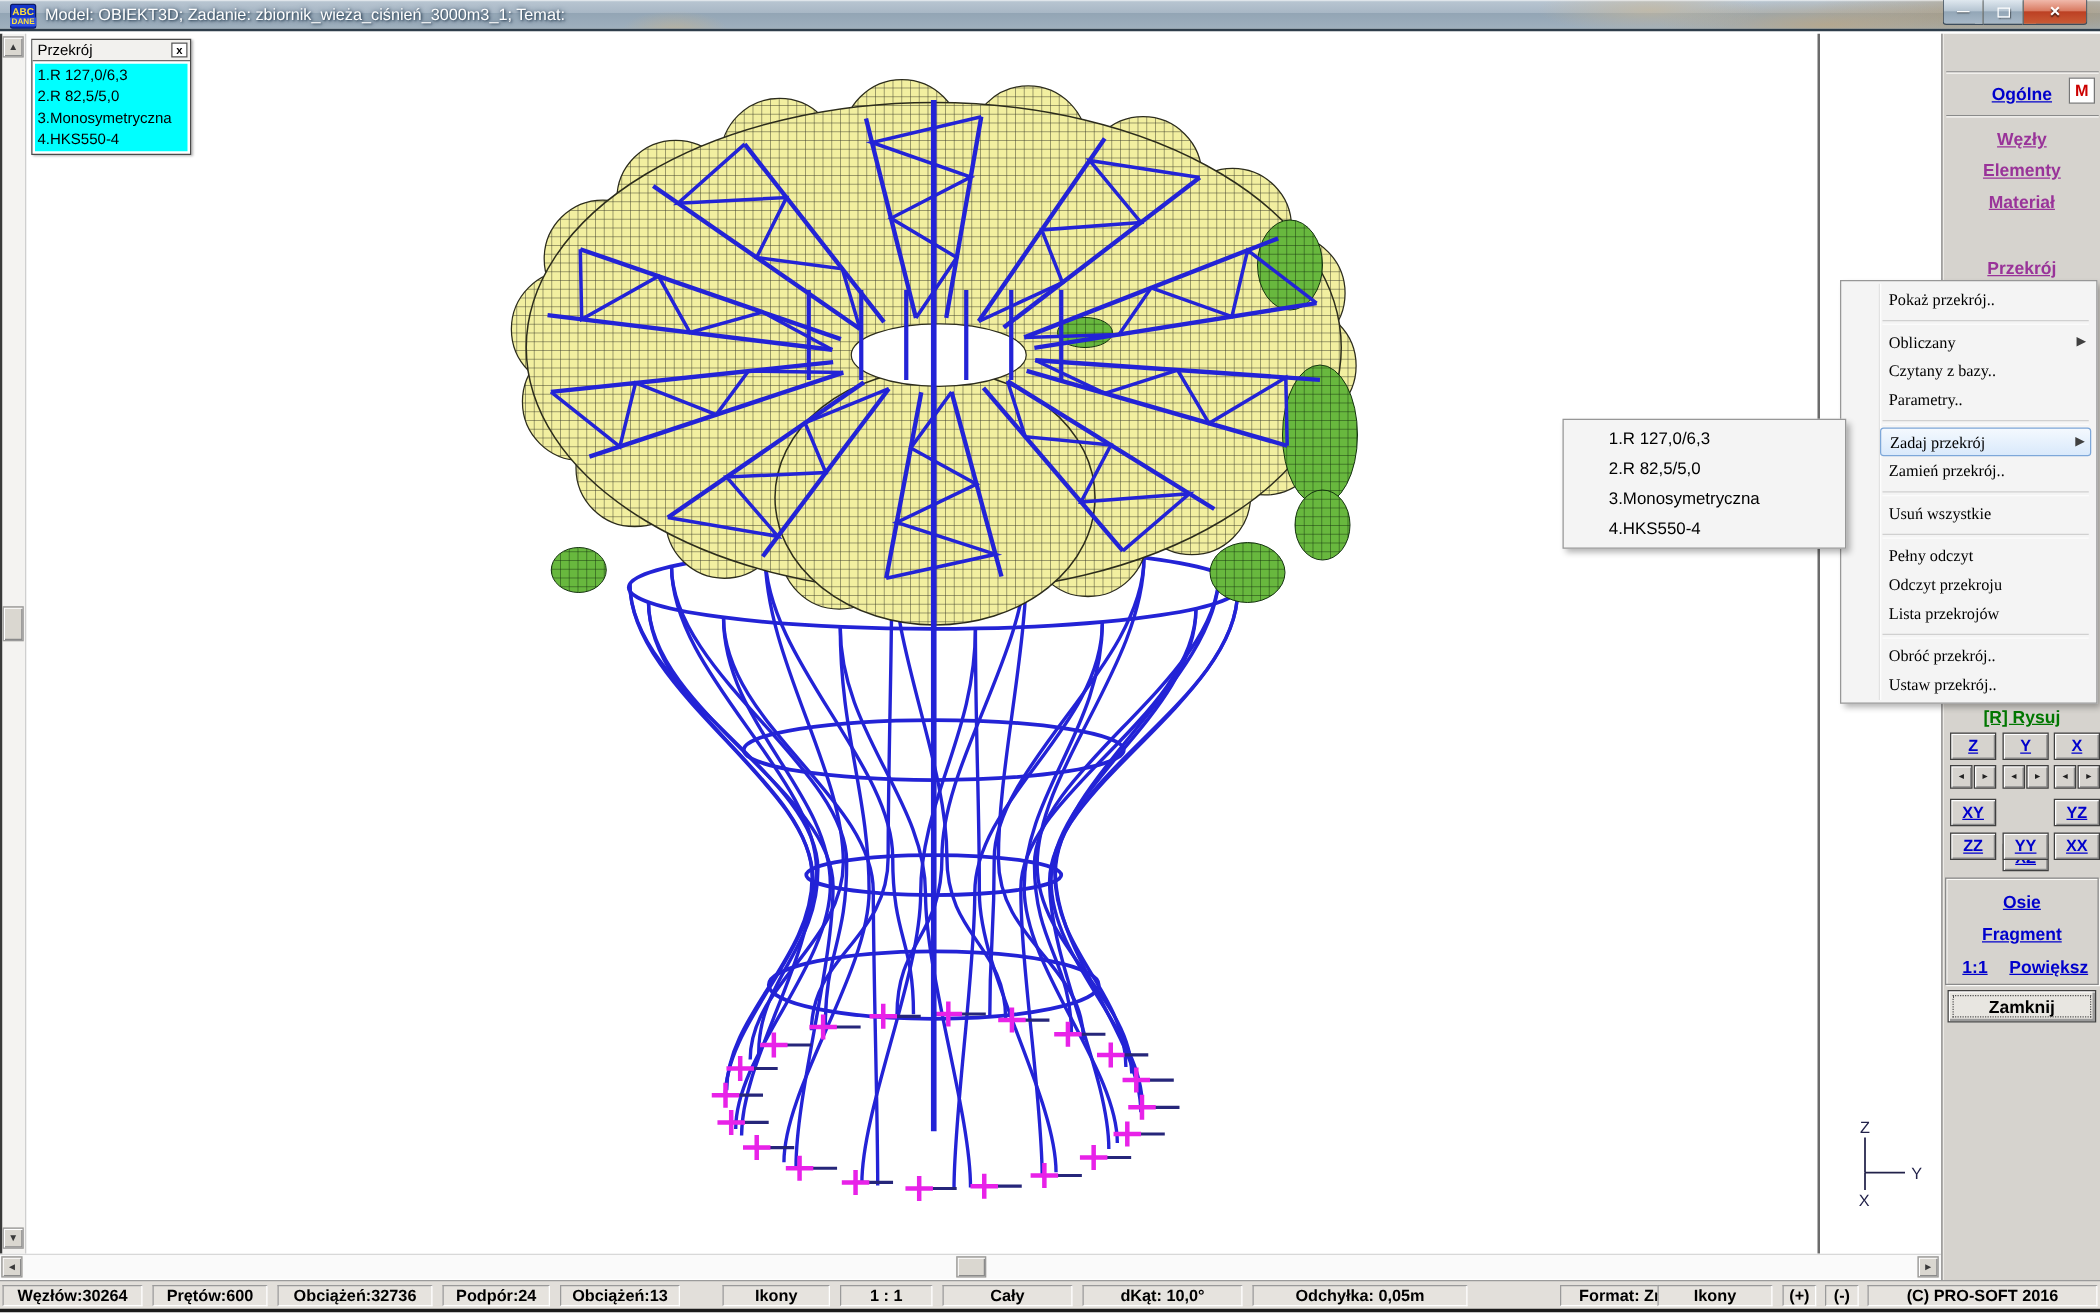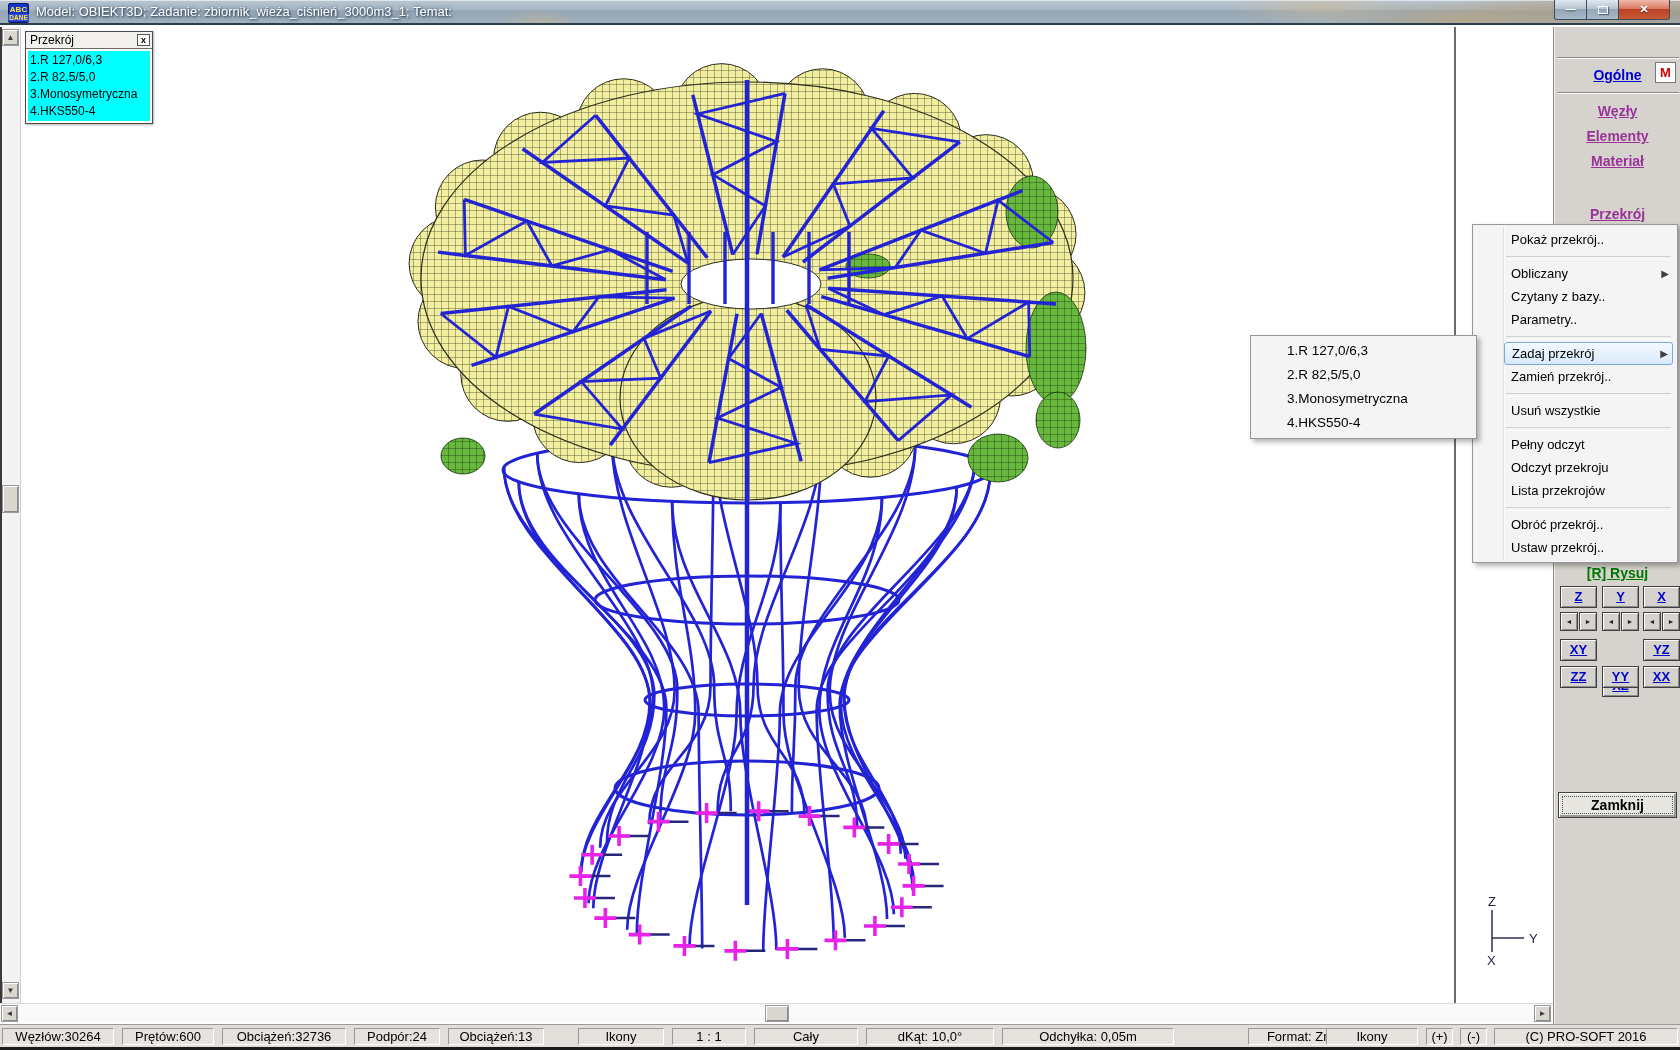--- a/index.html
+++ b/index.html
@@ -37,21 +37,21 @@
     border-left:2px solid #3a3a3a; border-right:2px solid #6b6b6b; }
   .canvas svg { position:absolute; left:0; top:0; }
 
   
   .sb-box { position:absolute; background:#dad7d0; border:1px solid #9a9a9a;
     box-shadow:inset 1px 1px 0 #fff, inset -1px -1px 0 #8a8a8a; color:#3a3a3a;
     display:flex; align-items:center; justify-content:center; font-size:8px; }
   .vscroll { position:absolute; left:2px; top:27px; width:19px; height:976px; background:#f4f3f1; border-right:1px solid #cfcfcf; }
   .hscroll { position:absolute; left:0; top:1003px; width:1553px; height:20px; background:#fafafa; border-top:1px solid #d8d8d8; }
   .statusbar { position:absolute; left:0; top:1024px; width:1680px; height:25px; background:#e2dfda;
-    border-top:1px solid #9b9b9b; }
+    border-top:1px solid #9b9b9b;font-weight:bold; }
   .sfield { position:absolute; top:3px; height:17px; font-size:13px; color:#000; text-align:center; line-height:16px;
     background:#e6e3de; border:1px solid; border-color:#9a9a9a #fff #fff #9a9a9a; white-space:nowrap; overflow:hidden; }
   .frame-bottom { position:absolute; left:0; top:1047px; width:1680px; height:3px; background:#1b1b1b; }
 
   
   .przekroj-panel { position:absolute; left:25px; top:31px; width:128px; background:#fff;
     border:1px solid #4a4a4a; box-shadow:1px 1px 2px rgba(0,0,0,.3); }
   .pp-head { position:relative; height:17px; background:#f2f1ee; border-bottom:1px solid #6a6a6a;
     font-size:12px; padding-left:4px; line-height:16px; color:#000; }
   .pp-close { position:absolute; right:2px; top:2px; width:13px; height:12px; background:#fff; border:1px solid #555;
@@ -75,21 +75,21 @@
     font-size:7px; color:#222; text-align:center; line-height:17px; }
   .osie-box { position:absolute; left:2px; top:675px; width:123px; height:86px;
     border:1px solid #8a8a8a; box-shadow:inset 1px 1px 0 #fbfaf7, 1px 1px 0 #fbfaf7; }
   .zamknij { position:absolute; left:4px; top:765px; width:119px; height:26px; background:#e8e6e1;
     border:1px solid #404040; box-shadow:inset 1px 1px 0 #fff, inset -2px -2px 0 #9a9a9a;
     font-size:14px; font-weight:bold; color:#000; text-align:center; line-height:24px; }
   .zamknij .dot { position:absolute; left:3px; top:3px; right:3px; bottom:3px; border:1px dotted #555; }
 
   
   .ctx-menu { position:absolute; left:1472px; top:224px; width:206px; background:#f4f4f4;
-    border:1px solid #979797; box-shadow:3px 3px 5px rgba(0,0,0,.3); padding:3px 0; z-index:40; }
+    border:1px solid #979797; box-shadow:3px 3px 5px rgba(0,0,0,.3); padding:3px 0; z-index:40;font-family:Liberation Serif, serif; }
   .ctx-gutter { position:absolute; left:30px; top:2px; bottom:2px; width:2px;
     border-left:1px solid #e2e2e2; border-right:1px solid #fdfdfd; }
   .ctx-item { position:relative; height:23px; line-height:23px; font-size:13px; color:#000; padding-left:38px; white-space:nowrap; }
   .ctx-item .arrow { position:absolute; right:8px; top:0; font-size:10px; color:#404040; }
   .ctx-item.hl { margin:0 4px 0 31px; padding-left:7px; height:23px; line-height:21px;
     background:linear-gradient(#f4f9fe, #d9e9fb); border:1px solid #7da7d9; border-radius:3px; }
   .ctx-item.hl .arrow { right:4px; }
   .ctx-sep { height:11px; position:relative; }
   .ctx-sep::after { content:""; position:absolute; left:33px; right:6px; top:5px; height:2px;
     border-top:1px solid #d0d0d0; border-bottom:1px solid #fbfbfb; }
@@ -340,20 +340,26 @@
   <div class="arr-btn" style="left:108px;top:585px"><span>►</span></div>
 
   <div class="xyz-btn" style="left:6px;top:612px">XY</div>
   <div class="xyz-btn" style="left:48px;top:648px">XZ</div>
   <div class="xyz-btn" style="left:89px;top:612px">YZ</div>
 
   <div class="xyz-btn" style="left:6px;top:639px">ZZ</div>
   <div class="xyz-btn" style="left:48px;top:639px">YY</div>
   <div class="xyz-btn" style="left:89px;top:639px">XX</div>
 
+  <div class="osie-box">
+    <div class="sb-link lk-blue" style="top:10px;width:121px">Osie</div>
+    <div class="sb-link lk-blue" style="top:36px;width:121px">Fragment</div>
+    <div class="sb-link lk-blue" style="top:62px;width:34px;left:6px">1:1</div>
+    <div class="sb-link lk-blue" style="top:62px;width:80px;left:42px">Powiększ</div>
+  </div>
 
   <div class="zamknij">
     <div class="dot"></div>
     <span>Zamknij</span>
   </div>
 </div>
 
 <div class="ctx-menu">
   <div class="ctx-gutter"></div>
   <div class="ctx-item"><span>Pokaż przekrój..</span></div>

